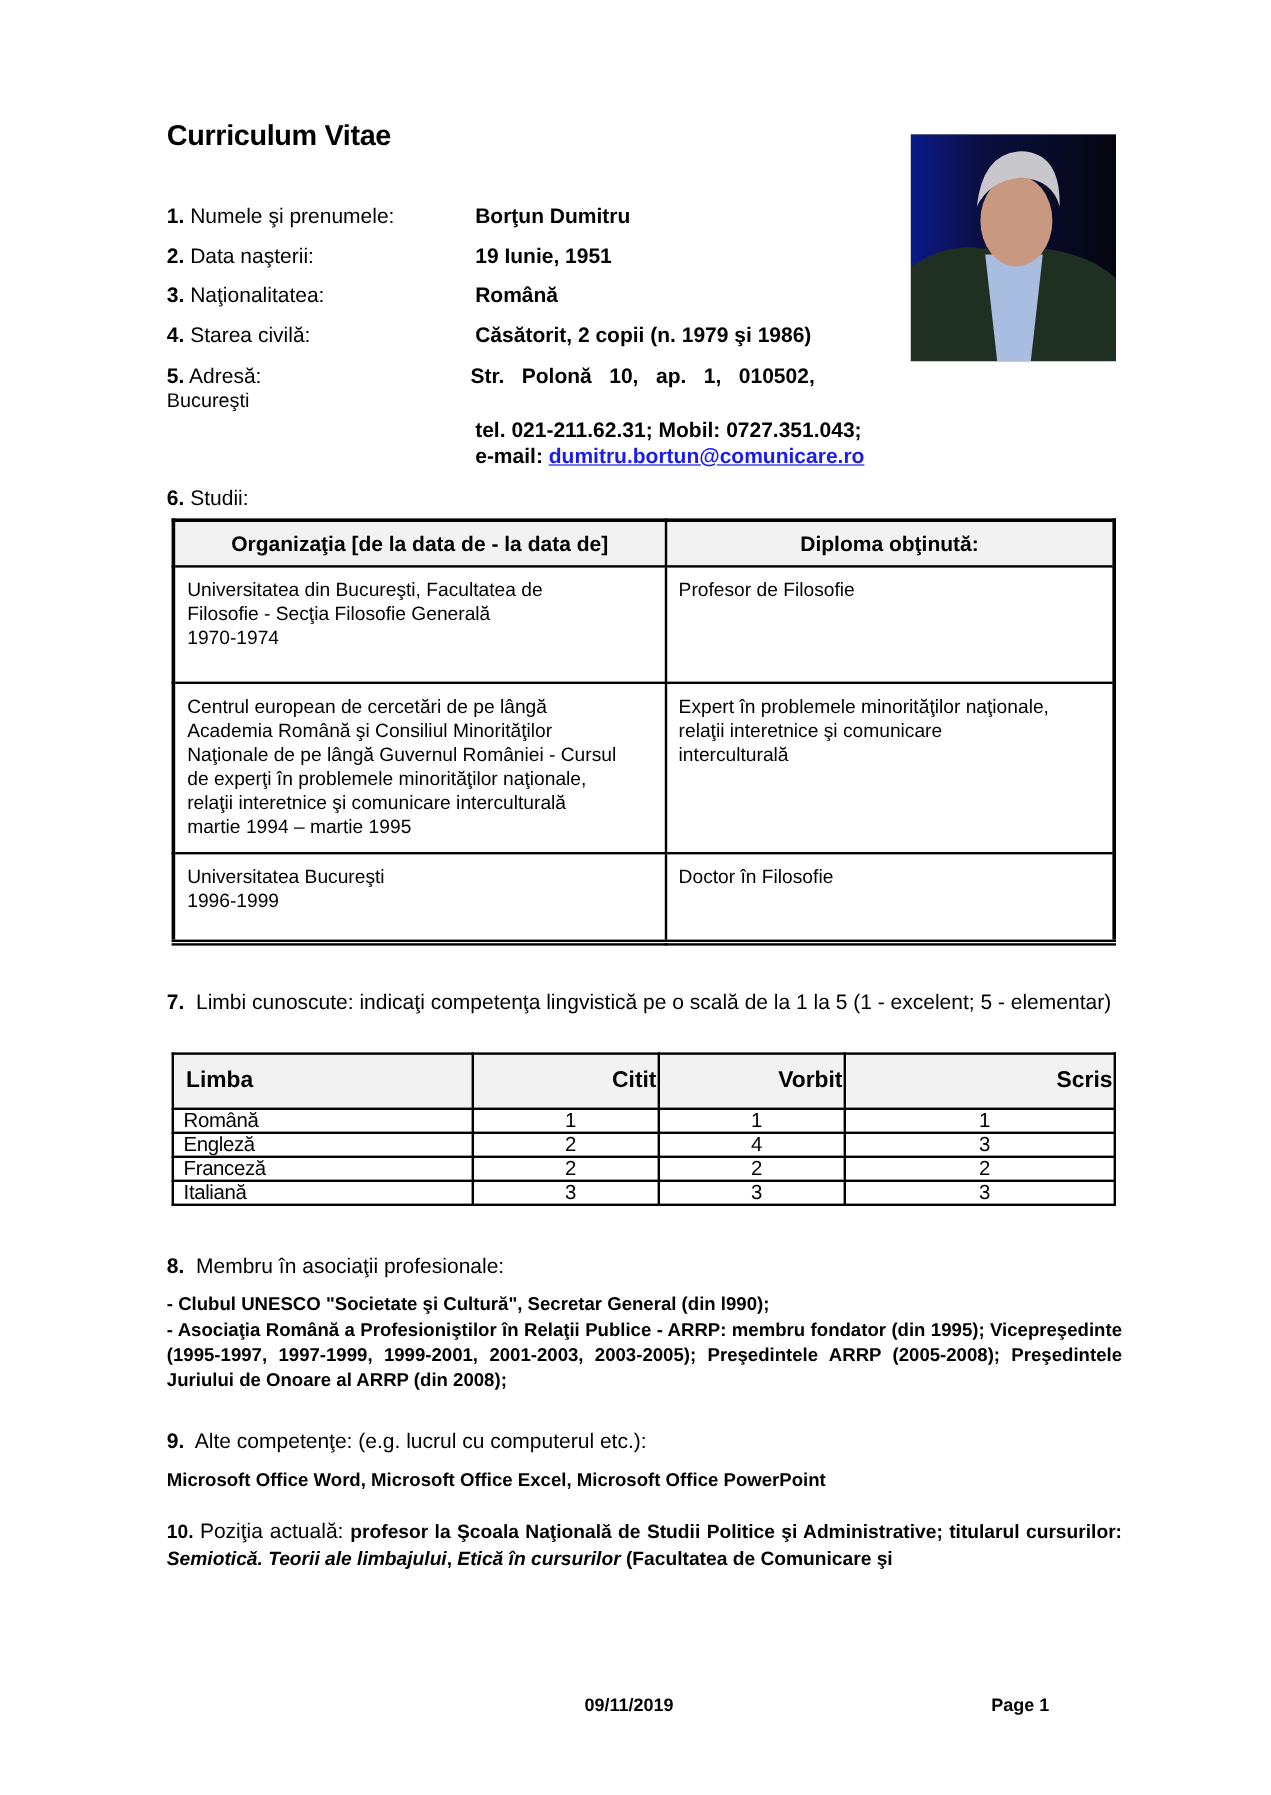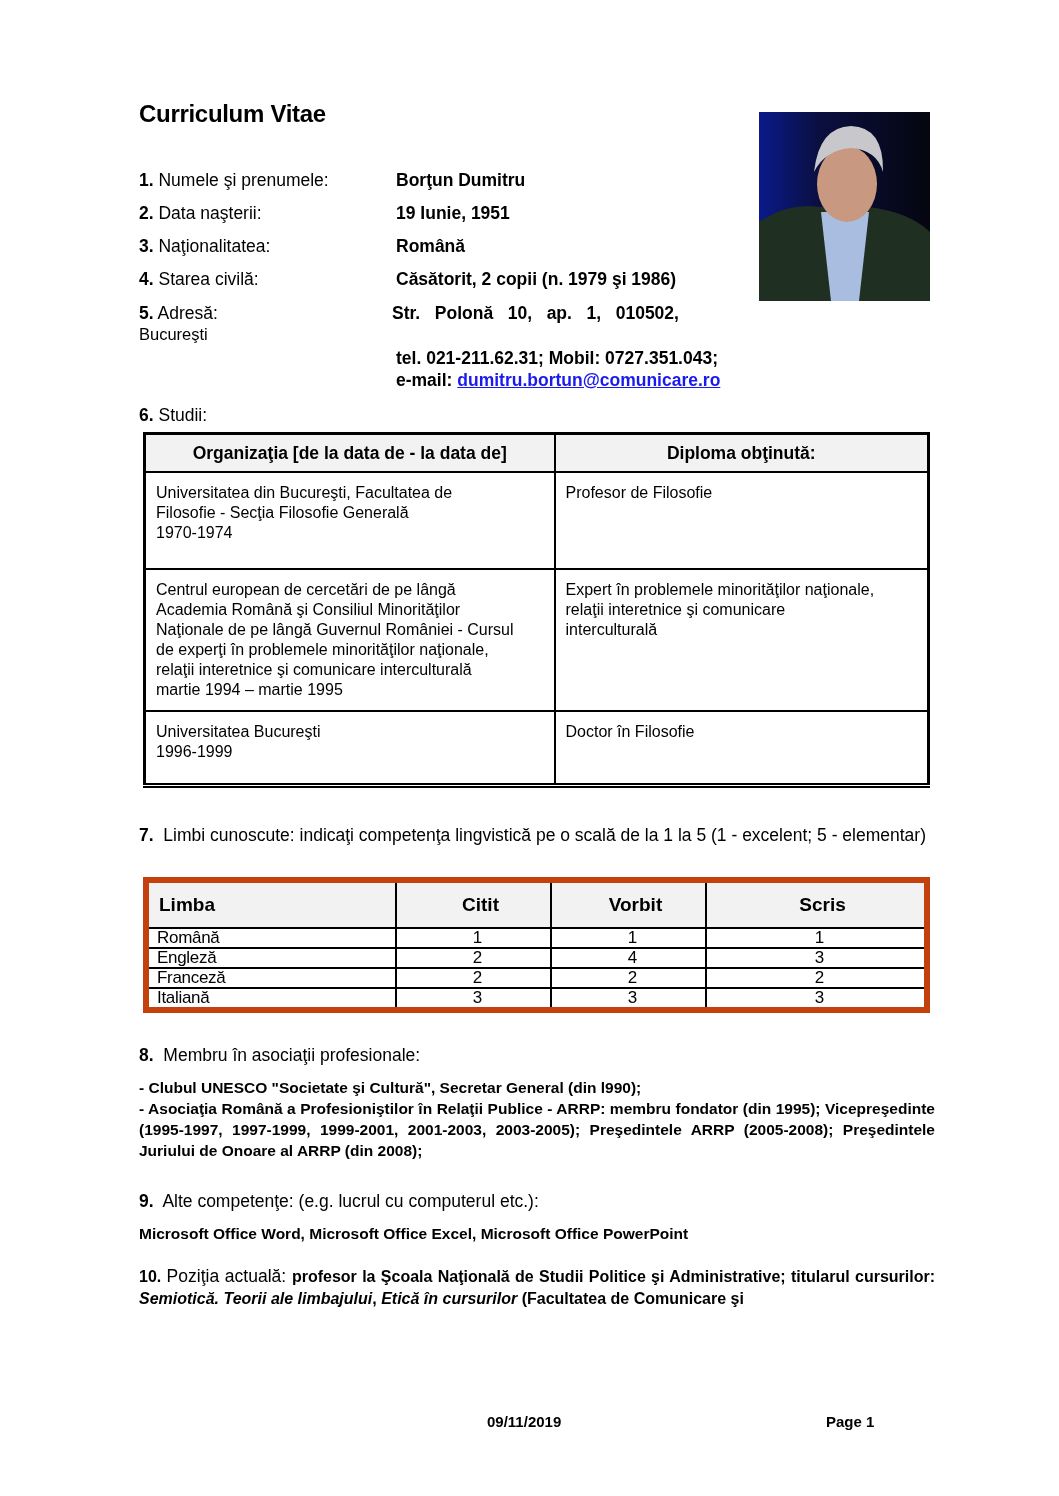--- a/index.html
+++ b/index.html
@@ -11,22 +11,22 @@
   .row { position: absolute; left: 139px; font-size: 17.5px; }
   .num { font-weight: bold; }
   .val { position: absolute; left: 396px; font-size: 17.5px; font-weight: bold; white-space: nowrap; }
   .lbl { white-space: nowrap; }
   a.email { color: #1a1aee; text-decoration: underline; }
   table { border-collapse: collapse; position: absolute; }
   .studii { left: 143px; top: 432px; width: 787px; border: 3px solid #000; border-bottom-style: double; border-bottom-width: 5px; font-size: 16px; }
   .studii th { background: #f2f2f2; font-weight: bold; font-size: 17.5px; text-align: center; height: 36px; border: 2px solid #000; padding: 0 6px; }
   .studii td { vertical-align: top; border: 2px solid #000; padding: 10px 10px; line-height: 20px; }
   .studii col.c1 { width: 410px; }
-  .lang { left: 143px; top: 877px; width: 787px; border: 6px solid #c2410c; font-size: 17px; }
-  .lang th { background: #f2f2f2; height: 42px; font-weight: bold; font-size: 19px; border: 2px solid #000; text-align: center; padding-left: 15px; }
+  .lang { left: 143px; top: 877px; width: 787px; border: 1px solid #c2410c; font-size: 17px; }
+  .lang th { background: #f2f2f2; height: 42px; font-weight: bold; font-size: 19px; border: 2px solid #000; text-align: right; padding-left: 15px; }
   .lang th.first { text-align: left; padding-left: 10px; }
   .lang td { border: 2px solid #000; height: 18px; padding: 0 0 0 8px; line-height: 18px; text-align: center; }
   .lang td.first { text-align: left; padding-left: 8px; letter-spacing: -0.3px; }
   .sec { position: absolute; left: 139px; font-size: 17.5px; }
   .bold-block { position: absolute; left: 139px; width: 796px; font-size: 15.5px; font-weight: bold; line-height: 21px; text-align: justify; }
   .footer { position: absolute; top: 1413px; font-size: 15px; font-weight: bold; }
 </style>
 </head>
 <body>
 

